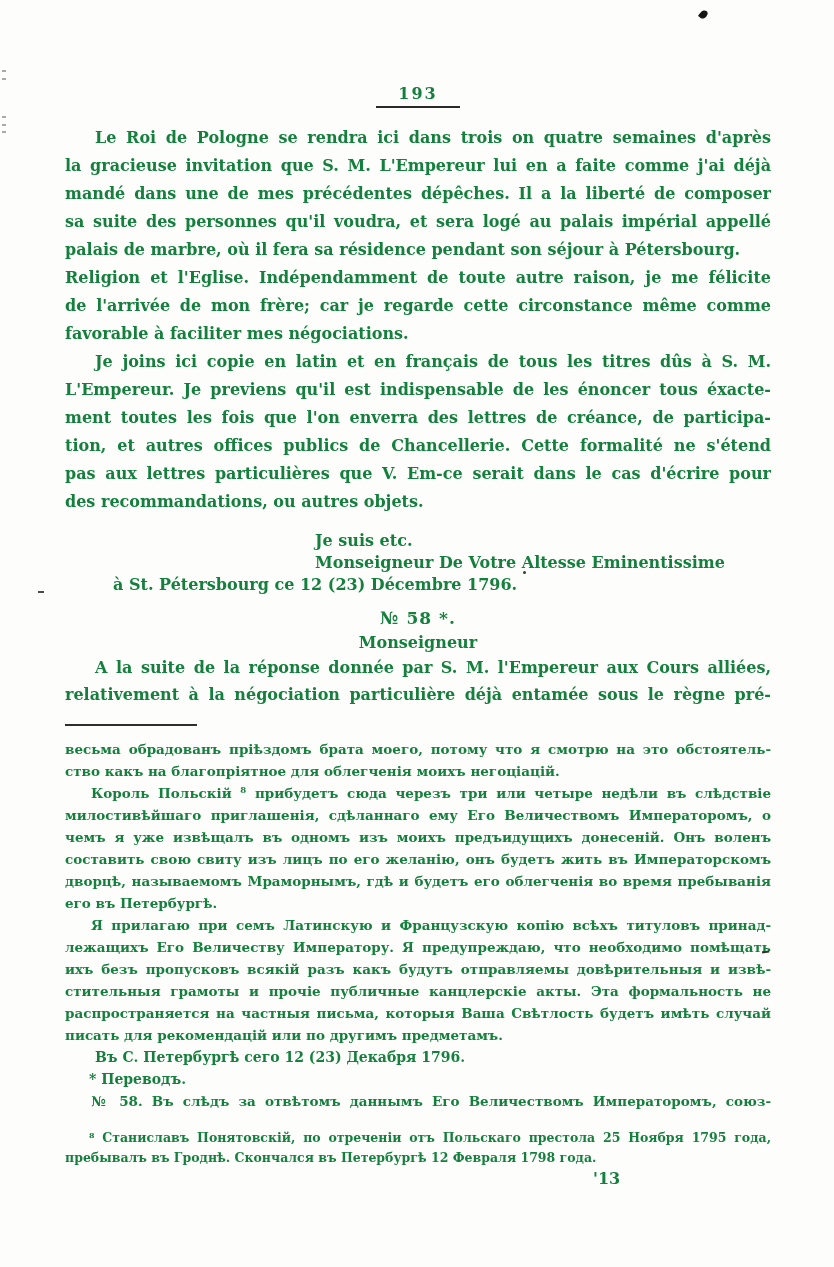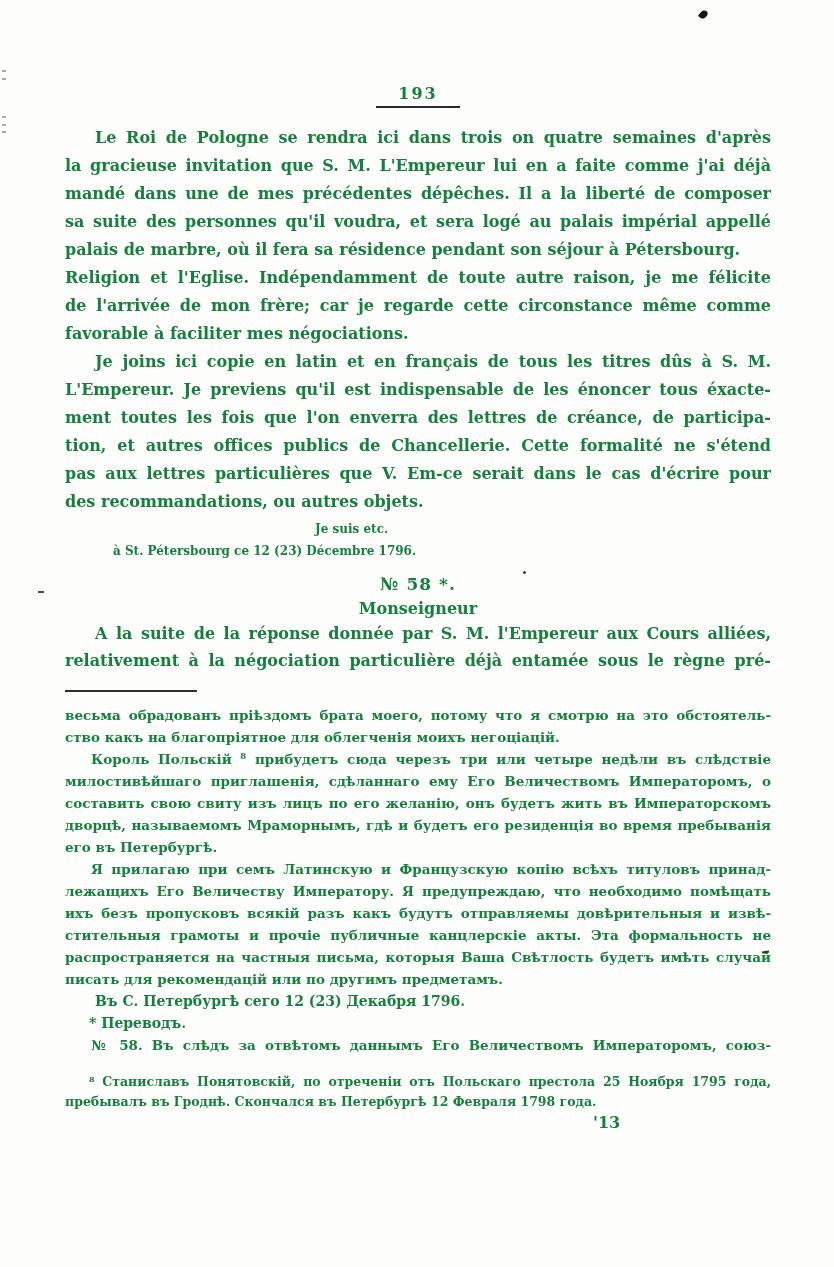--- a/index.html
+++ b/index.html
@@ -21,21 +21,21 @@
     display: inline-block;
     font-size: 16px;
     letter-spacing: 2px;
     padding: 0 22px 3px 22px;
     border-bottom: 2.5px solid #2a2a2a;
   }
   .para { font-size: 16px; line-height: 28px; }
   .para .tl { text-align: justify; text-align-last: justify; }
   .para .tl-end { text-align-last: left; }
   .para.indent .tl:first-child { text-indent: 30px; }
-  .closing { font-size: 12px; line-height: 22px; margin-top: 2px; }
+  .closing { font-size: 16px; line-height: 22px; margin-top: 14px; }
   .closing .cl { white-space: nowrap; }
   .cl-sig { padding-left: 250px; }
   .cl-place { padding-left: 48px; }
   .heading {
     text-align: center;
     font-size: 17px;
     line-height: 24px;
     margin-top: 10px;
     letter-spacing: 1px;
   }
@@ -106,41 +106,43 @@
       <div class="tl">Je joins ici copie en latin et en français de tous les titres dûs à S. M.</div>
       <div class="tl">L'Empereur. Je previens qu'il est indispensable de les énoncer tous éxacte-</div>
       <div class="tl">ment toutes les fois que l'on enverra des lettres de créance, de participa-</div>
       <div class="tl">tion, et autres offices publics de Chancellerie. Cette formalité ne s'étend</div>
       <div class="tl">pas aux lettres particulières que V. Em-ce serait dans le cas d'écrire pour</div>
       <div class="tl tl-end">des recommandations, ou autres objets.</div>
     </div>
 
   <div class="closing">
     <div class="cl cl-sig">Je suis etc.</div>
+    <div class="cl cl-sig">Monseigneur De Votre Altesse Eminentissime</div>
     <div class="cl cl-place">à St. Pétersbourg ce 12 (23) Décembre 1796.</div>
   </div>
 
   <div class="heading">№ 58 *.</div>
   <div class="salutation">Monseigneur</div>
   <div class="para para-fr4 indent">
       <div class="tl">A la suite de la réponse donnée par S. M. l'Empereur aux Cours alliées,</div>
       <div class="tl">relativement à la négociation particulière déjà entamée sous le règne pré-</div>
     </div>
 
   <div class="fn-rule"></div>
 
   <div class="para ru ru-p1">
       <div class="tl">весьма обрадованъ пріѣздомъ брата моего, потому что я смотрю на это обстоятель-</div>
       <div class="tl tl-end">ство какъ на благопріятное для облегченія моихъ негоціацій.</div>
     </div>
   <div class="para ru indent">
       <div class="tl">Король Польскій ⁸ прибудетъ сюда черезъ три или четыре недѣли въ слѣдствіе</div>
       <div class="tl">милостивѣйшаго приглашенія, сдѣланнаго ему Его Величествомъ Императоромъ, о</div>
+      <div class="tl">чемъ я уже извѣщалъ въ одномъ изъ моихъ предъидущихъ донесеній. Онъ воленъ</div>
       <div class="tl">составить свою свиту изъ лицъ по его желанію, онъ будетъ жить въ Императорскомъ</div>
-      <div class="tl">дворцѣ, называемомъ Мраморнымъ, гдѣ и будетъ его резиденція во время пребыванія</div>
+      <div class="tl">дворцѣ, называемомъ Мраморнымъ, гдѣ и будетъ его облегченія во время пребыванія</div>
       <div class="tl tl-end">его въ Петербургѣ.</div>
     </div>
   <div class="para ru indent">
       <div class="tl">Я прилагаю при семъ Латинскую и Французскую копію всѣхъ титуловъ принад-</div>
       <div class="tl">лежащихъ Его Величеству Императору. Я предупреждаю, что необходимо помѣщать</div>
       <div class="tl">ихъ безъ пропусковъ всякій разъ какъ будутъ отправляемы довѣрительныя и извѣ-</div>
       <div class="tl">стительныя грамоты и прочіе публичные канцлерскіе акты. Эта формальность не</div>
       <div class="tl">распространяется на частныя письма, которыя Ваша Свѣтлость будетъ имѣть случай</div>
       <div class="tl tl-end">писать для рекомендацій или по другимъ предметамъ.</div>
     </div>

